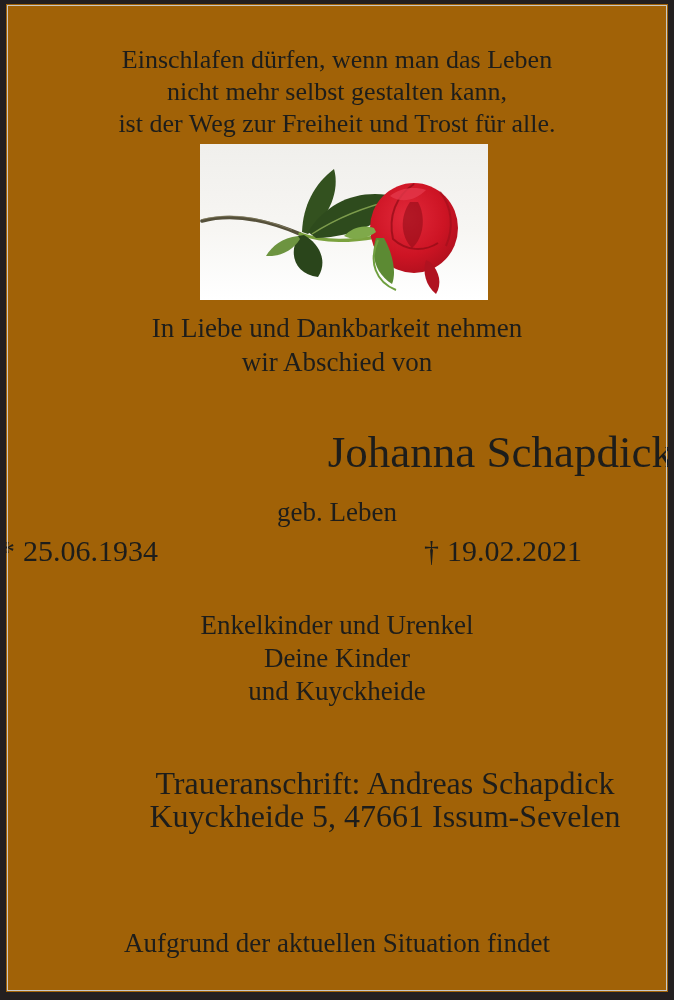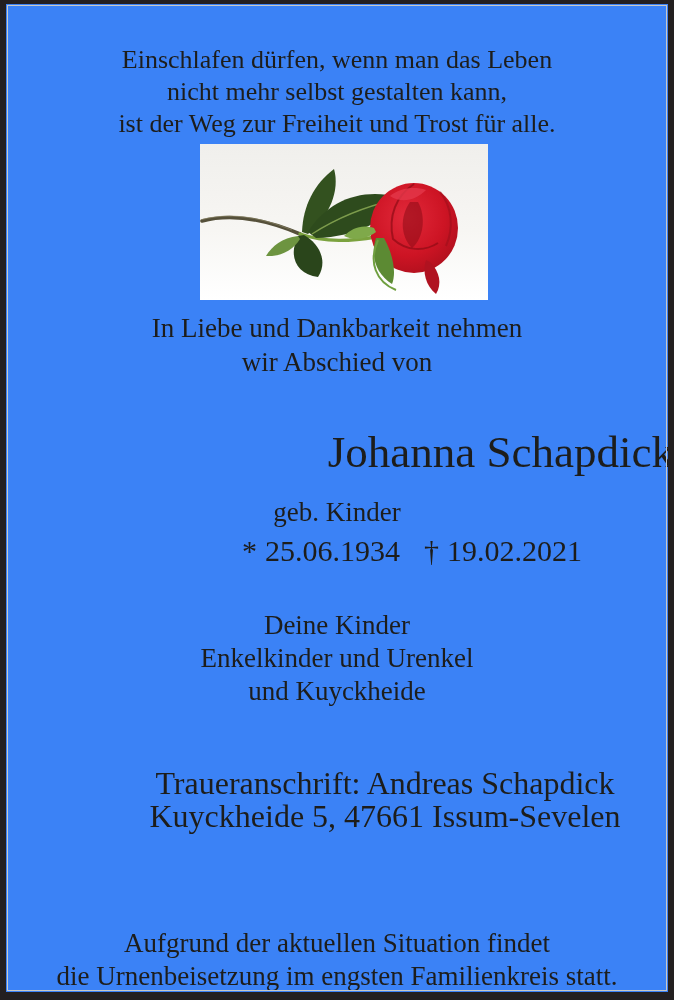--- a/index.html
+++ b/index.html
@@ -4,21 +4,21 @@
 <style>
   html, body {
     margin: 0;
     padding: 0;
     background: #ffffff;
   }
   .page {
     position: relative;
     width: 674px;
     height: 1000px;
-    background: #3b82f6;
+    background: #a16207;
     color: #1d1d1b;
     font-family: "Liberation Serif", serif;
     overflow: hidden;
   }
   .frame {
     position: absolute;
     inset: 0;
     border-style: solid;
     border-color: #231f20;
     border-width: 4px 6px 8px 6px;
@@ -37,21 +37,21 @@
     left: 0;
     width: 100%;
     text-align: center;
   }
   .quote      { top: 44px;  font-size: 26px; line-height: 32px; }
   .intro      { top: 311px; font-size: 27px; line-height: 34px; }
   .name       { top: 416px; font-size: 45px; line-height: 72px; text-align: right; }
   .maiden     { top: 497px; font-size: 27px; line-height: 31px; }
   .dates      { top: 531px; height: 40px; font-size: 30px; line-height: 40px; }
   .dates .birth {
-    position: absolute; top: 0; left: 0; width: 400px; text-align: right;
+    position: absolute; top: 0; left: 0; width: 400px; text-align: left;
   }
   .dates .death {
     position: absolute; top: 0; left: 316px; width: 374px; text-align: center;
   }
   .dates .sym { padding-right: 8px; }
   .mourners   { top: 609px; font-size: 27px; line-height: 33px; }
   .address    { top: 767px; font-size: 32px; line-height: 33px; margin-left: 48px; }
   .notice     { top: 879px; font-size: 27px; line-height: 33px; margin-top: 48px; }
   .rose-wrap {
     position: absolute;
@@ -115,40 +115,39 @@
     </svg>
   </div>
 
   <div class="block intro">
     <div>In Liebe und Dankbarkeit nehmen</div>
     <div>wir Abschied von</div>
   </div>
 
   <div class="block name">Johanna Schapdick</div>
 
-  <div class="block maiden">geb. Kinder</div>
+  <div class="block maiden">geb. Leben</div>
 
   <div class="block dates">
     <span class="birth">
       <span class="sym">*</span><span>25.06.1934</span>
     </span>
     <span class="death">
       <span class="sym">†</span><span>19.02.2021</span>
     </span>
   </div>
 
   <div class="block mourners">
+    <div>Enkelkinder und Urenkel</div>
     <div>Deine Kinder</div>
-    <div>Enkelkinder und Urenkel</div>
     <div>und Kuyckheide</div>
   </div>
 
   <div class="block address">
     <div>Traueranschrift: Andreas Schapdick</div>
     <div>Kuyckheide 5, 47661 Issum-Sevelen</div>
   </div>
 
   <div class="block notice">
     <div>Aufgrund der aktuellen Situation findet</div>
-    <div>die Urnenbeisetzung im engsten Familienkreis statt.</div>
   </div>
 
 </div>
 
 </body></html>

